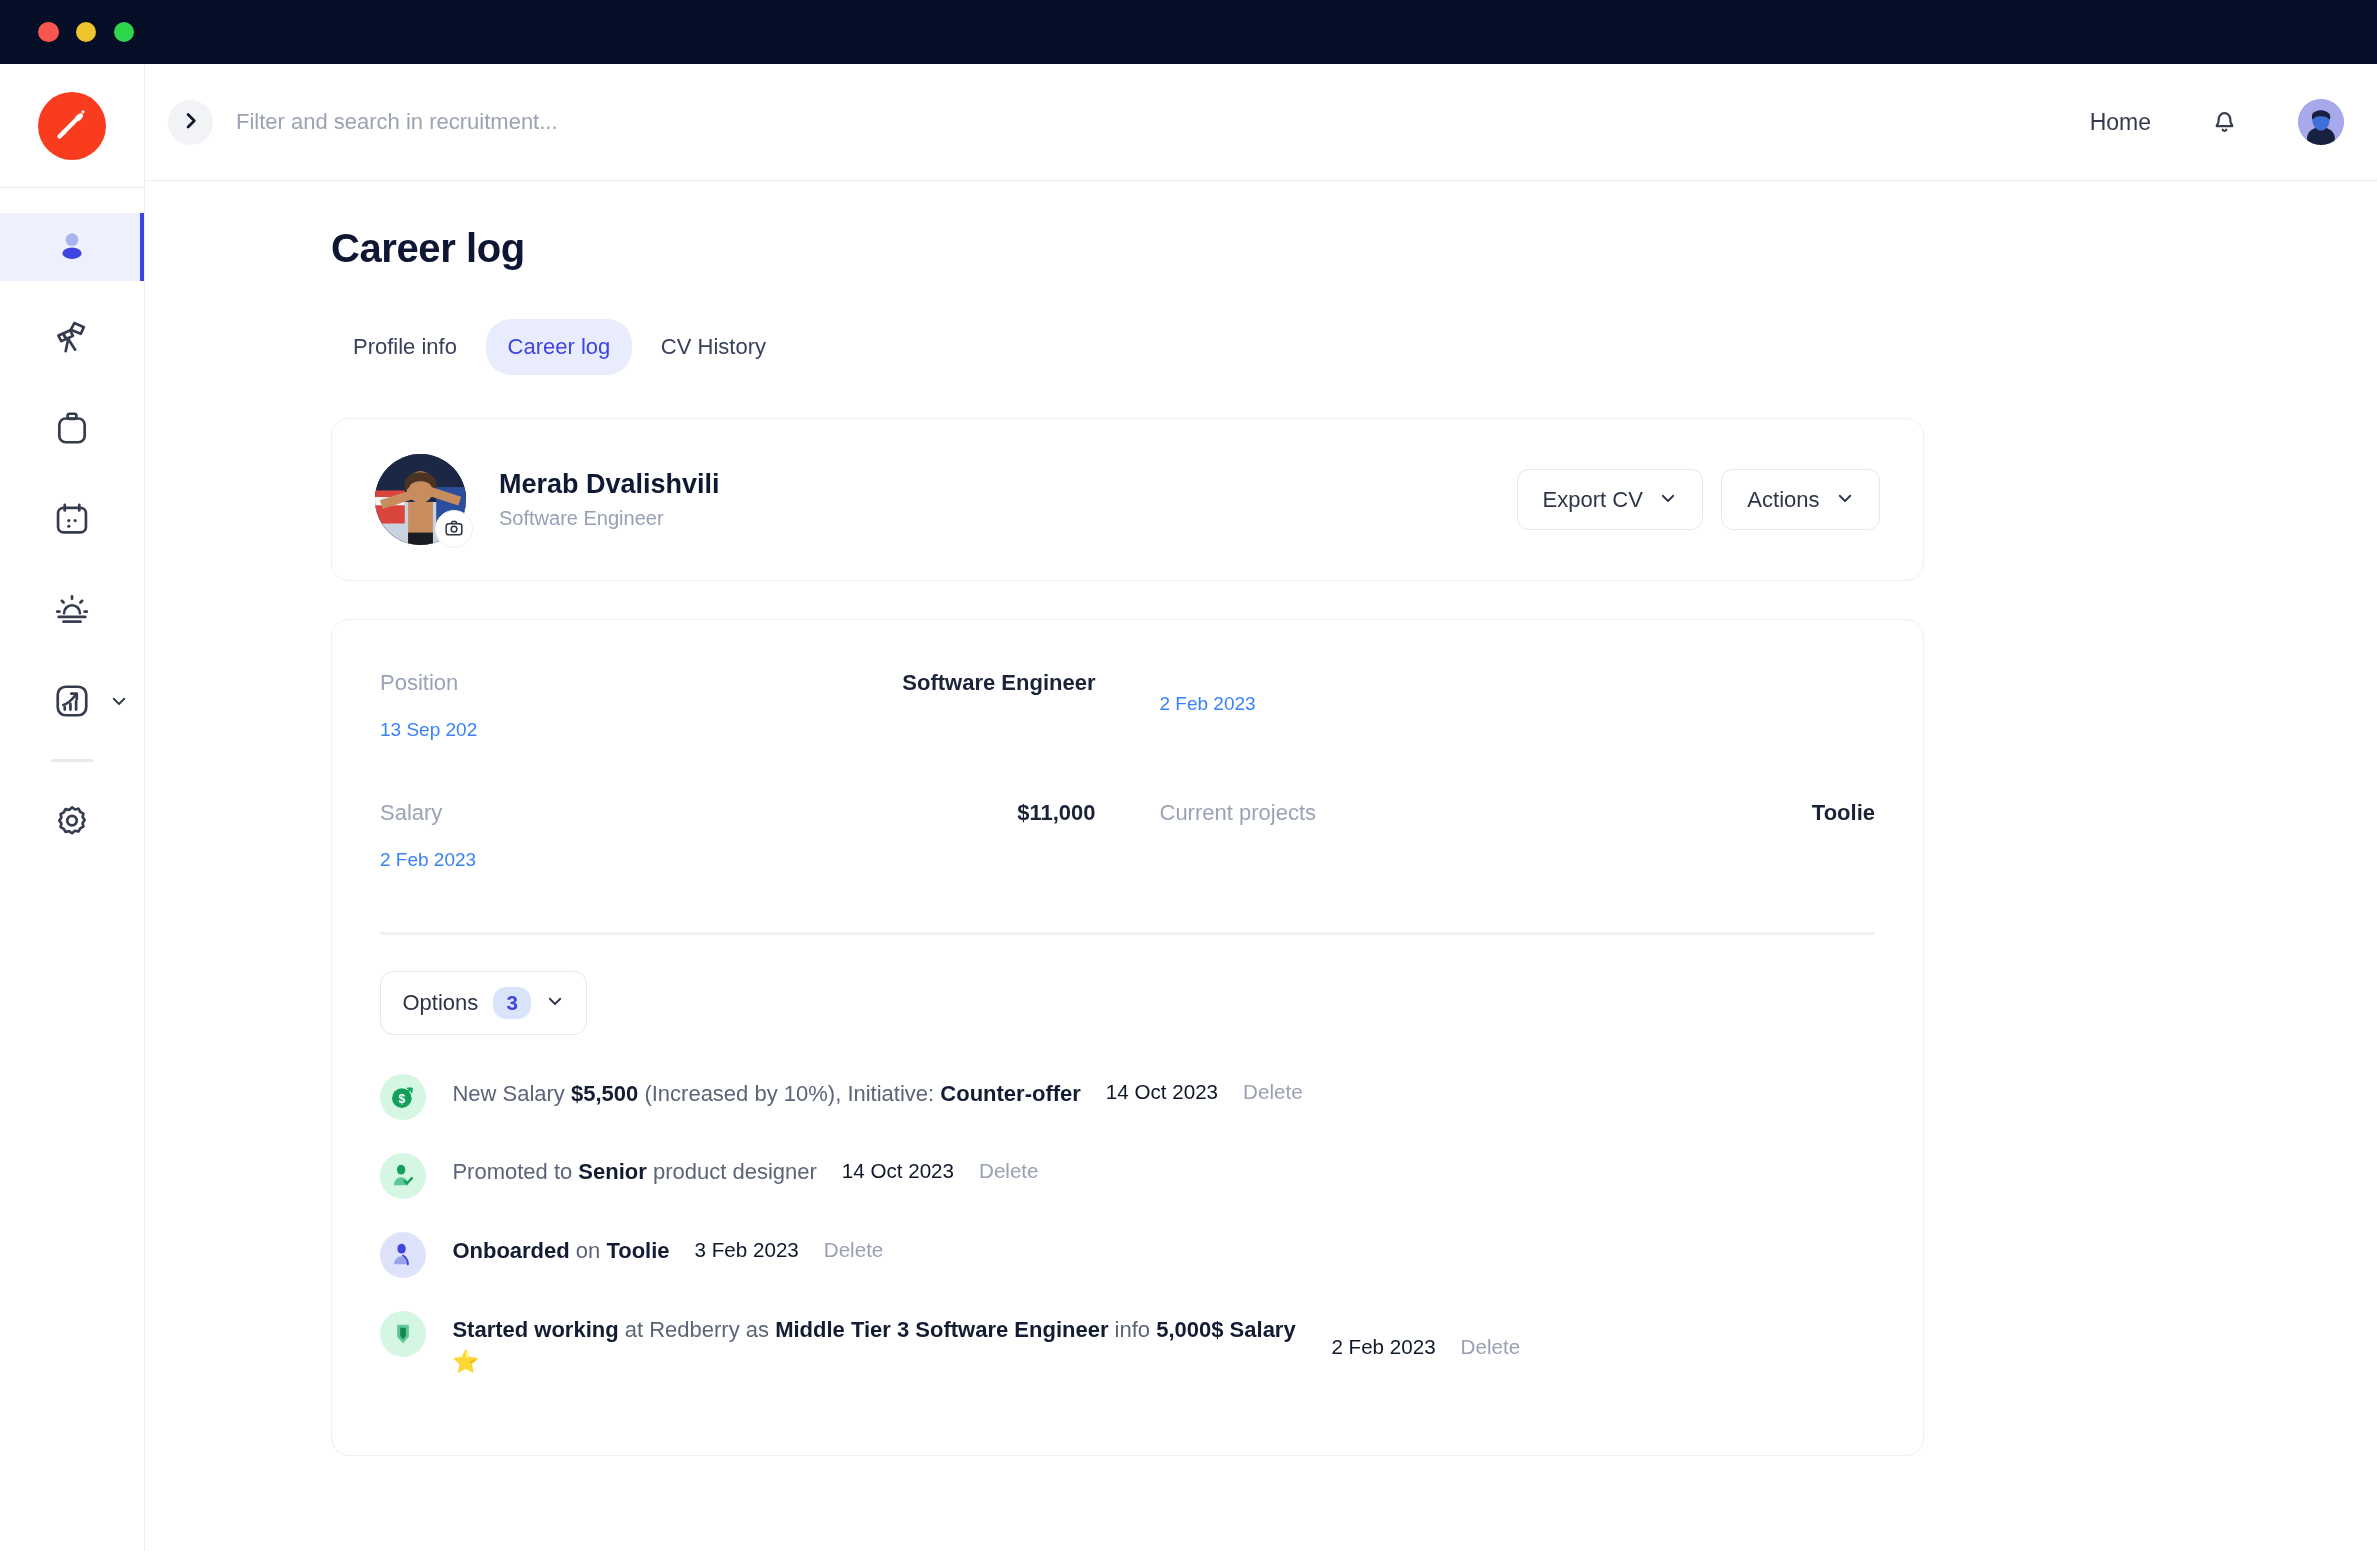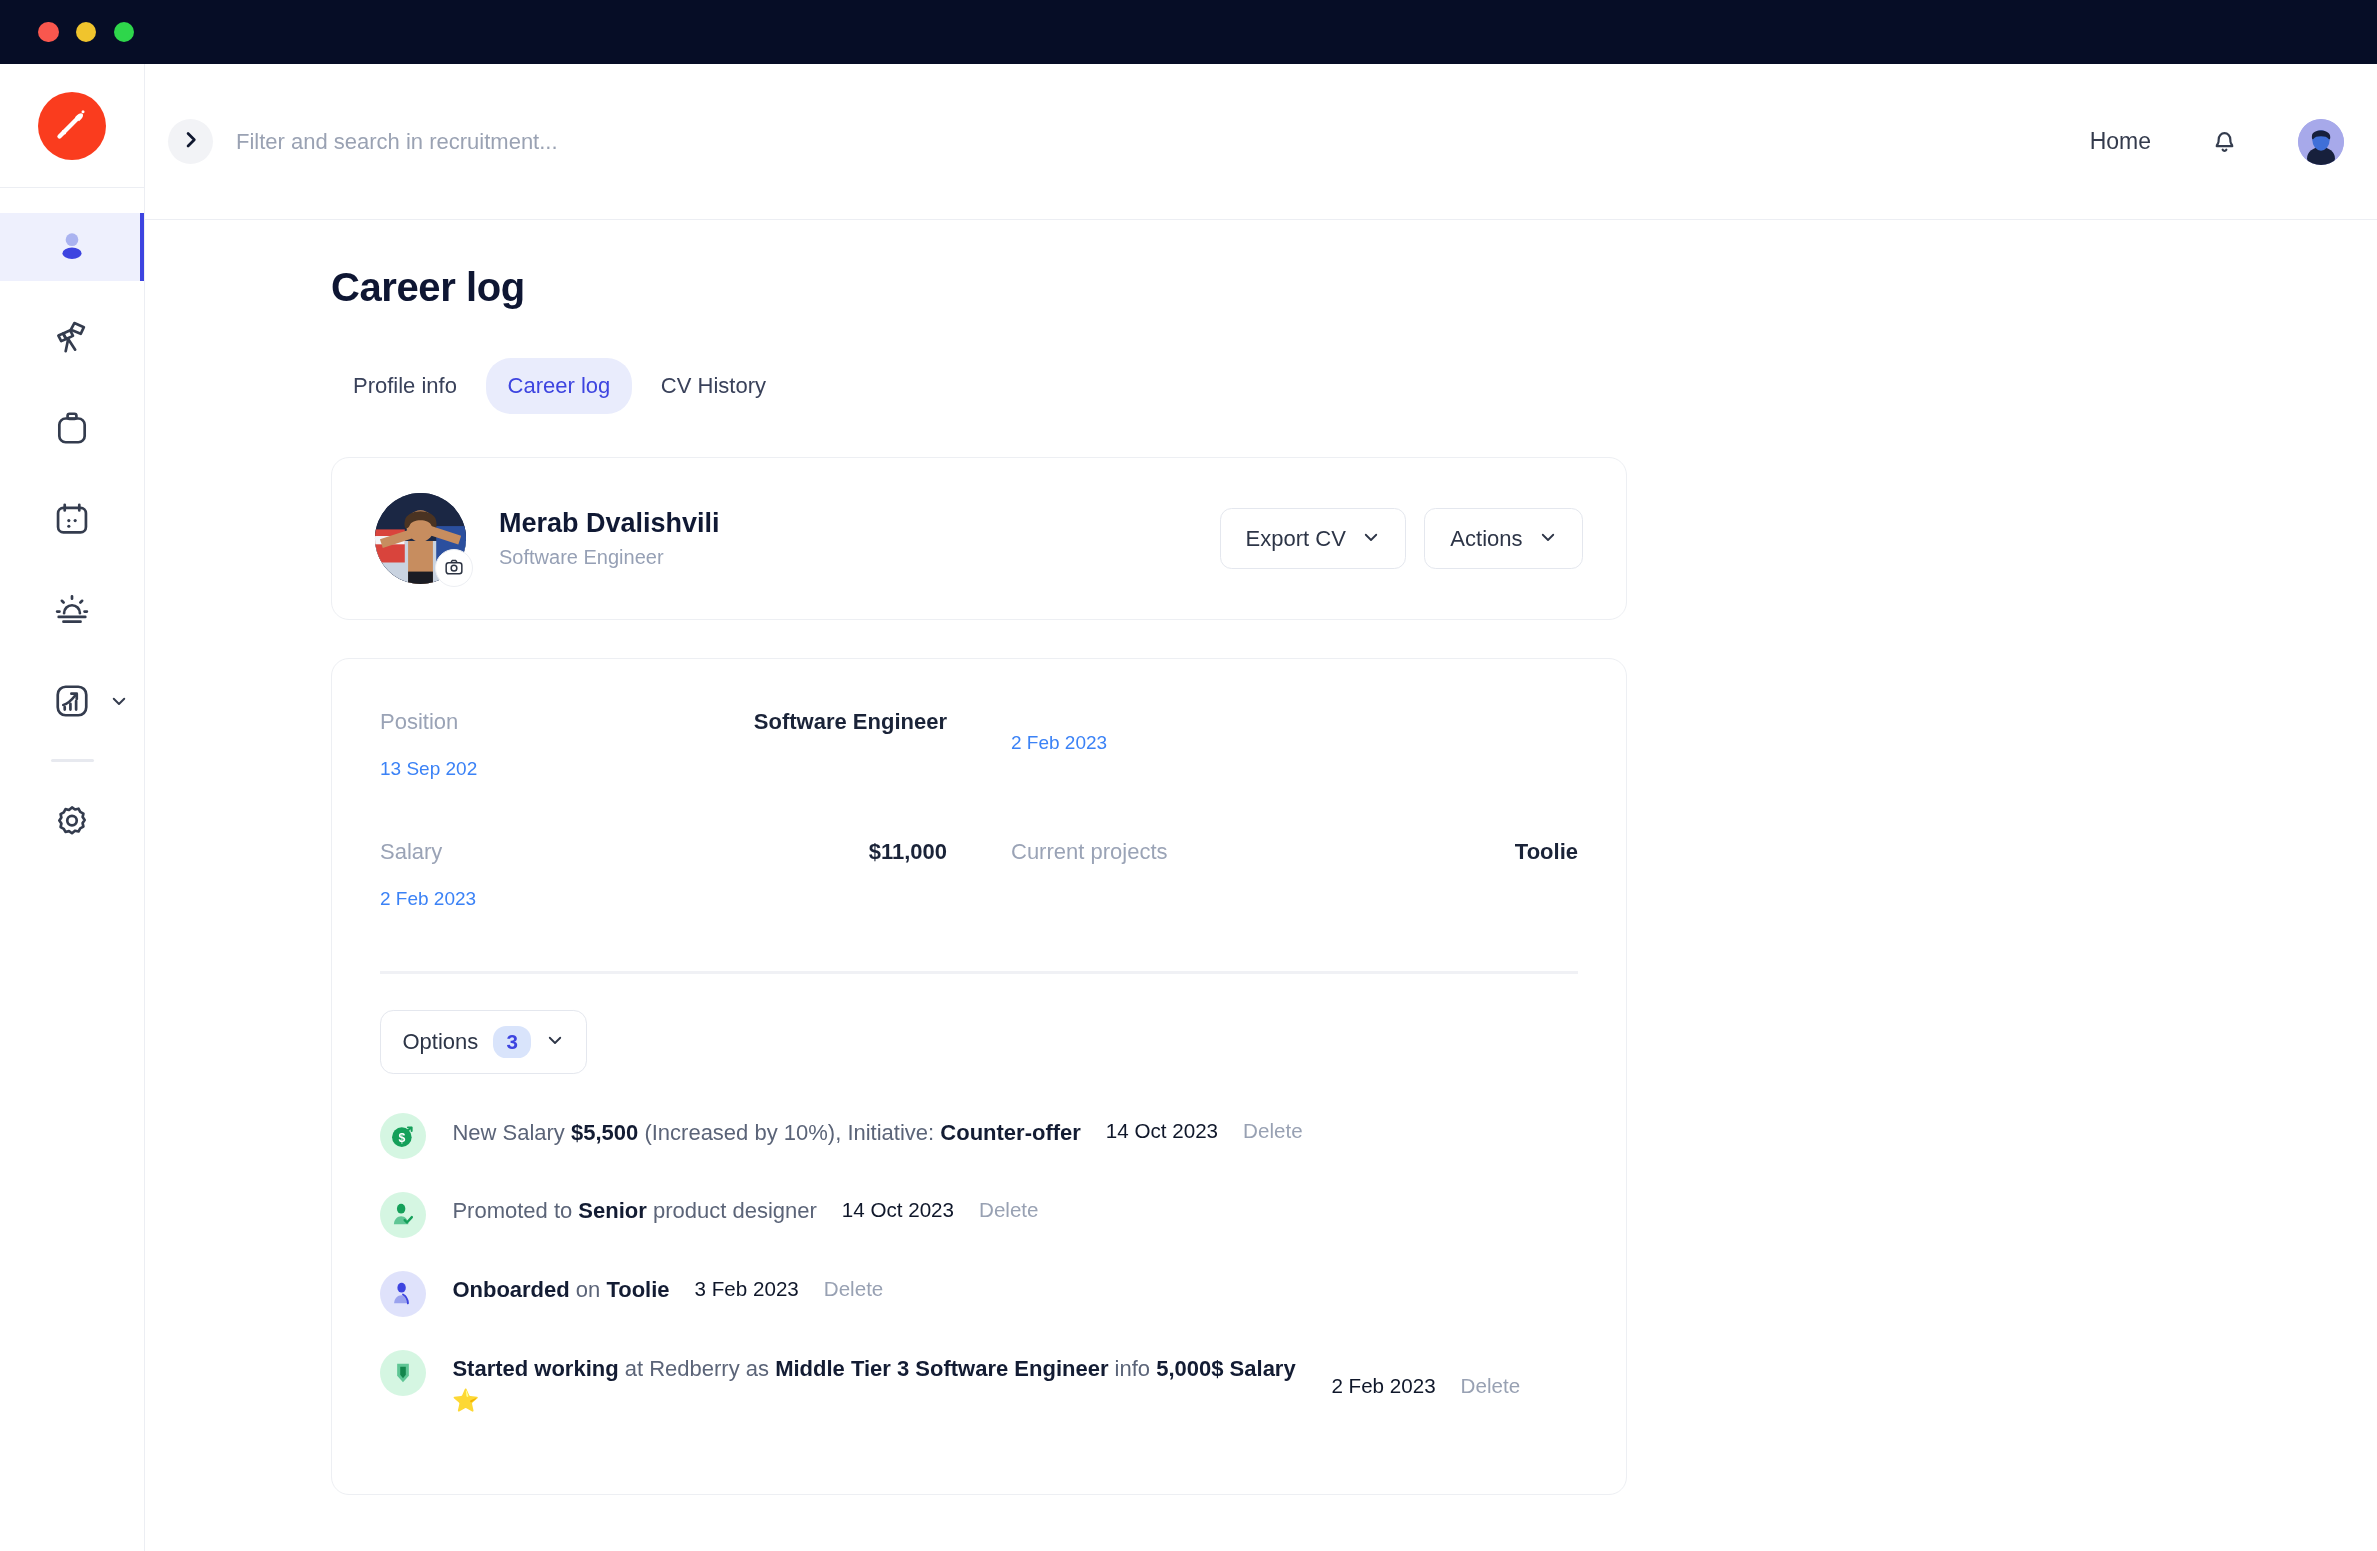--- a/index.html
+++ b/index.html
@@ -59,21 +59,21 @@
   .nav-item .chev { position: absolute; right: 16.5px; }
   .nav-divider {
     width: 43px; height: 2.5px; background: #e7e9ef;
     margin: 15px auto 28px auto; border-radius: 1.7px;
   }
 
   
   .main { flex: 1; display: flex; flex-direction: column; min-width: 0; }
 
   .topbar {
-    height: 156px;
+    height: 117px;
     border-bottom: 1.7px solid #eceef3;
     display: flex; align-items: center;
     padding: 0 33px 0 23px;
     background: #fff;
     justify-content: space-between;
   }
   .search-toggle {
     width: 45px; height: 45px; border-radius: 50%;
     background: #f2f3f6;
     display: flex; align-items: center; justify-content: center;
@@ -112,21 +112,21 @@
   .tabs { display: flex; align-items: flex-start; gap: 6.6px; margin-left: 146px; margin-bottom: 43px; }
   .tab {
     font-size: 22px; color: #39415a;
     padding: 15px 22px; border-radius: 25px;
     cursor: pointer; white-space: nowrap;
   }
   .tab.active { background: #e9ecfc; color: #3d44e0; }
 
   .card {
     margin-left: 146px;
-    width: 1296px;
+    width: 1593px;
     background: #fff;
     border: 1.7px solid #edeff3;
     border-radius: 18px;
   }
   .card.profile {
     padding: 35px 43px;
     display: flex; align-items: center; justify-content: space-between;
     margin-bottom: 38px;
   }
   .profile-left { display: flex; align-items: center; }

